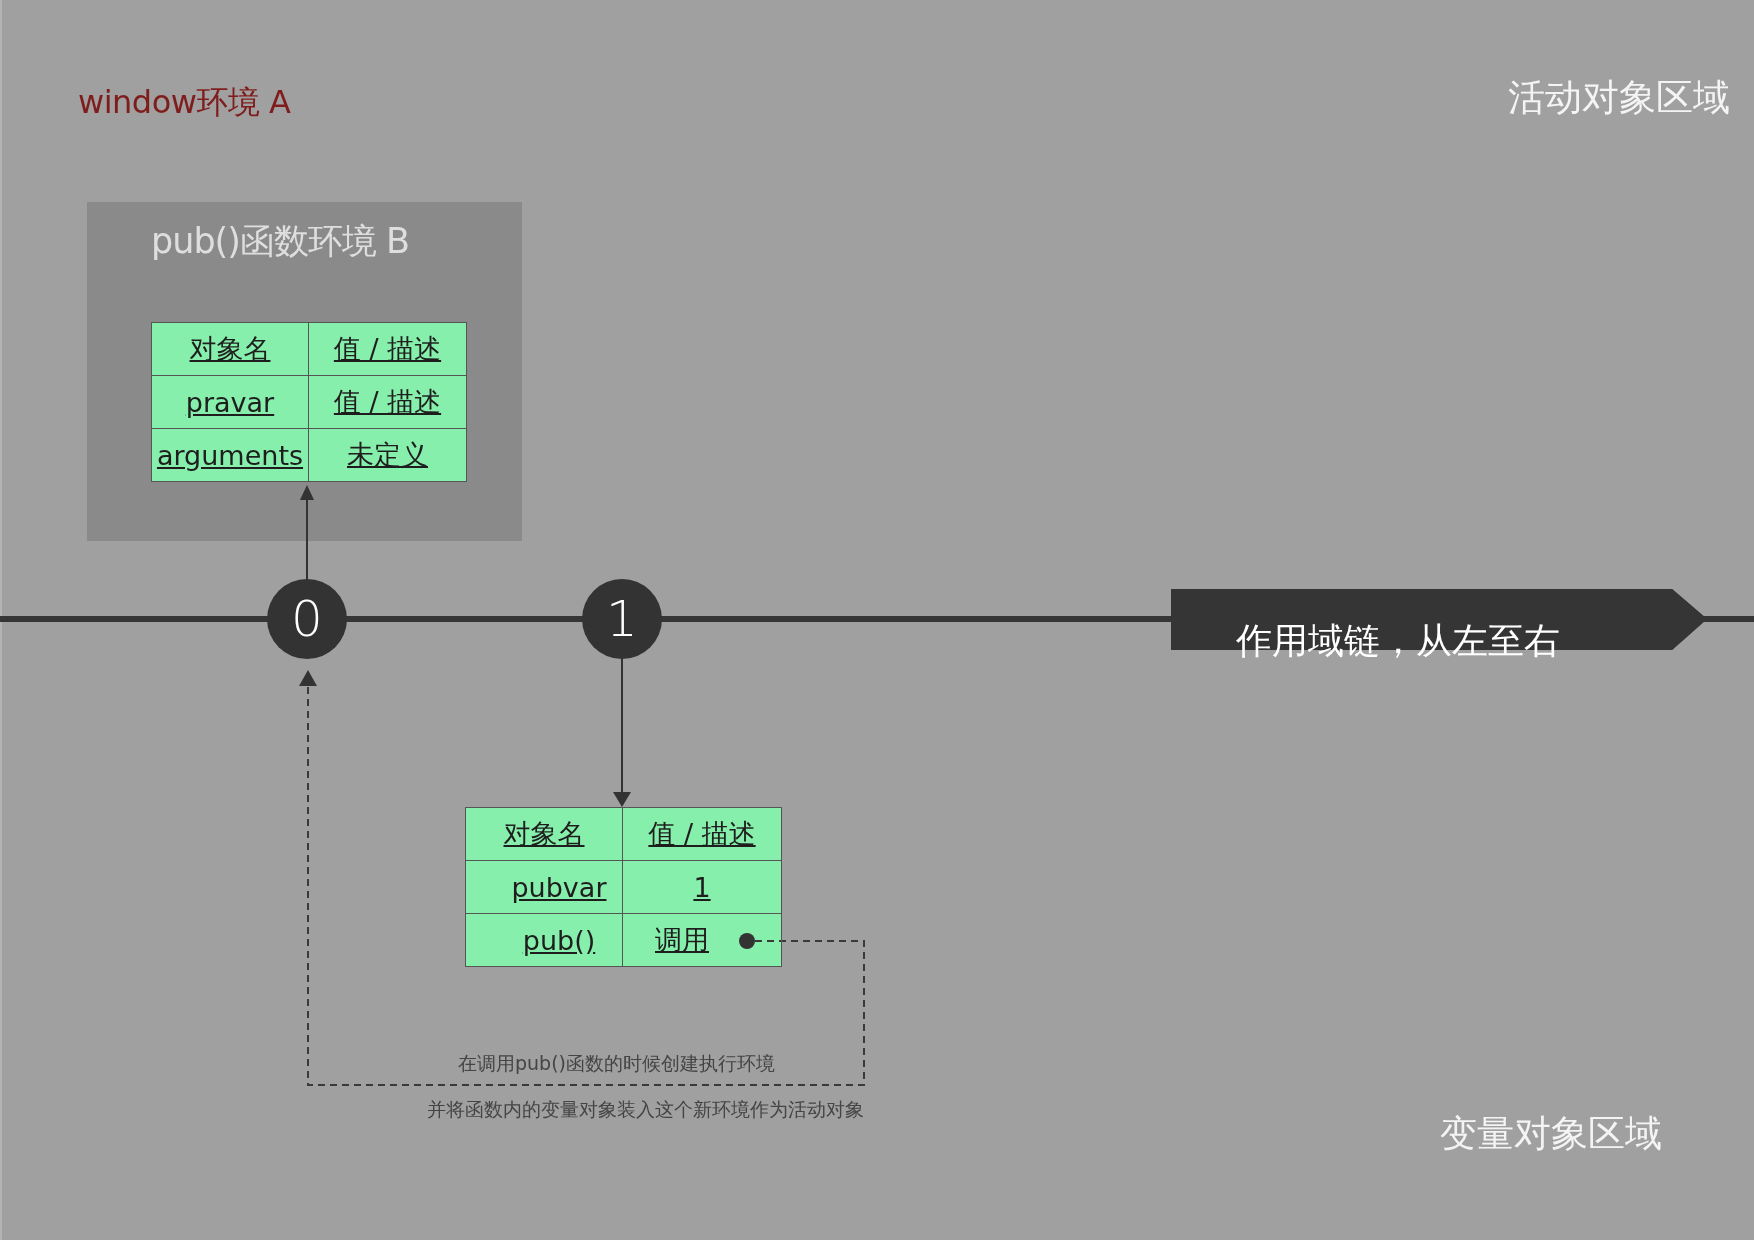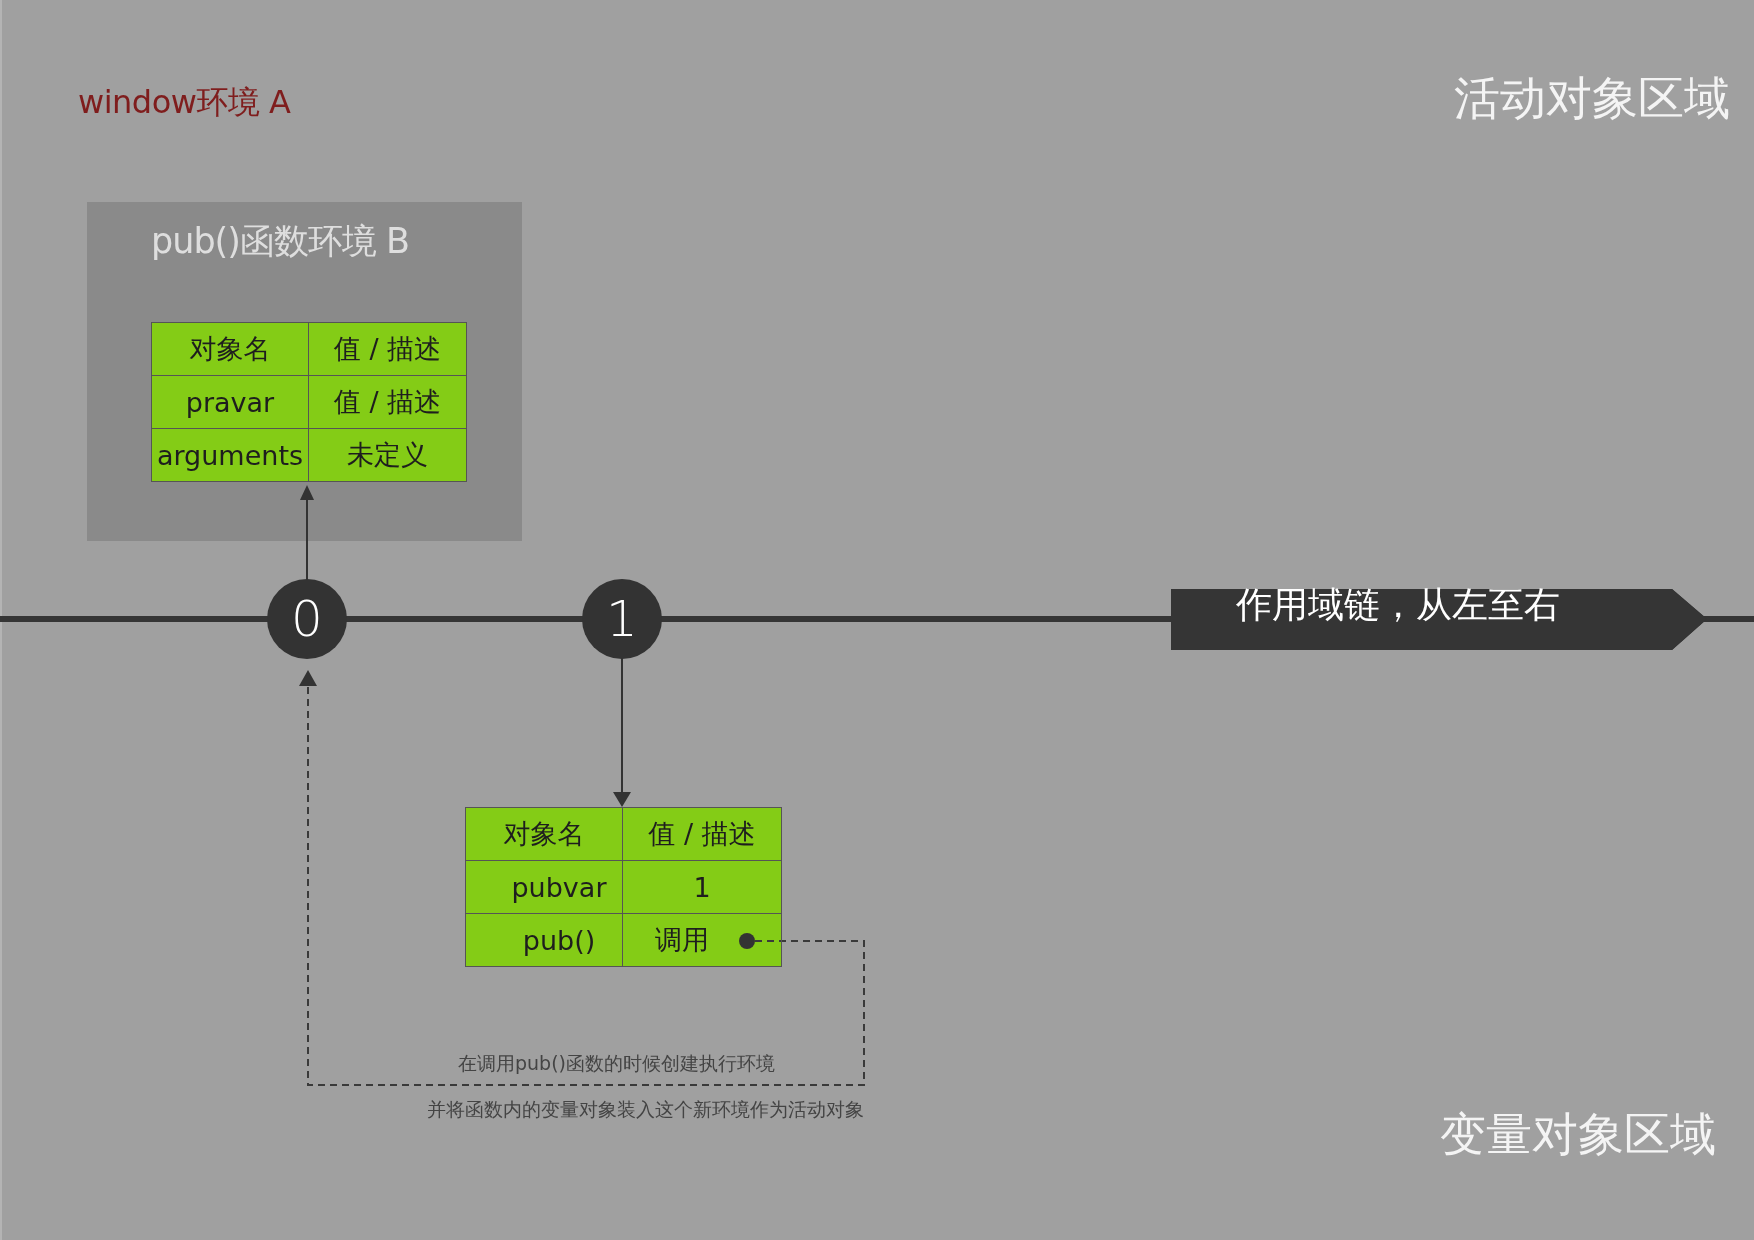--- a/index.html
+++ b/index.html
@@ -9,37 +9,37 @@
     font-family: "DejaVu Sans", "Liberation Sans", sans-serif;
   }
   .abs { position: absolute; }
   .left-edge { left: 0; top: 0; width: 2px; height: 1240px; background: #b4b4b4; }
 
   .env-title-a {
     left: 78px; top: 78px; font-size: 32px; color: #7f1d1d; white-space: nowrap;
     letter-spacing: -0.5px; line-height: 48px;
   }
   .region-title {
-    font-size: 46px; color: #f4f4f4; white-space: nowrap; line-height: 56px;
+    font-size: 37px; color: #f4f4f4; white-space: nowrap; line-height: 56px;
     letter-spacing: 0px;
   }
   .region-active { left: 1440px; top: 70px; width: 290px; text-align: right; }
   .region-variable { left: 1440px; top: 1106px; width: 290px; text-align: left; }
 
   .env-b {
     left: 87px; top: 202px; width: 435px; height: 339px; background: #8a8a8a;
   }
   .env-b-title {
     left: 24px; top: 14px; font-size: 35px; color: #dedede; white-space: nowrap;
     letter-spacing: -1px; line-height: 50px; margin-left: 40px;
   }
 
   table.obj {
-    position: absolute; border-collapse: collapse; background: #84cc16;
-    color: #1e1e1e; table-layout: fixed;
+    position: absolute; border-collapse: collapse; background: #86efac;
+    color: #1e1e1e; table-layout: fixed; text-decoration: underline;
   }
   table.obj td {
     border: 1.5px solid #555; text-align: center; padding: 0; font-size: 27px;
     white-space: nowrap; overflow: hidden;
   }
   .tbl-b { left: 151px; top: 322px; width: 315px; height: 159px; }
   .tbl-b td { height: 52px; }
   .tbl-b col.c1 { width: 157px; } .tbl-b col.c2 { width: 158px; }
   .tbl-a { left: 465px; top: 807px; width: 316px; height: 159px; }
   .tbl-a td { height: 52px; }
@@ -49,21 +49,21 @@
   .timeline { left: 0; top: 616px; width: 1754px; height: 6px; background: #353535; }
 
   .node {
     width: 80px; height: 80px; border-radius: 50%; background: #333;
     color: #fff; font-size: 50px; line-height: 80px; text-align: center;
     font-family: "DejaVu Sans", sans-serif; font-weight: 300;
   }
   .node-0 { left: 267px; top: 579px; }
   .node-1 { left: 582px; top: 579px; }
   .banner-text {
-    left: 1236px; top: 574px; height: 61px; line-height: 61px; font-size: 36px;
+    left: 1236px; top: 610px; height: 61px; line-height: 61px; font-size: 36px;
     color: #fff; white-space: nowrap; letter-spacing: 0px;
   }
 
   .caption {
     font-size: 19px; color: #444; white-space: nowrap; line-height: 24px; text-align: center;
   }
   .caption-1 { left: 458px; top: 1051px; }
   .caption-2 { left: 383px; top: 1097px; margin-left: 44px; }
 </style>
 </head>

